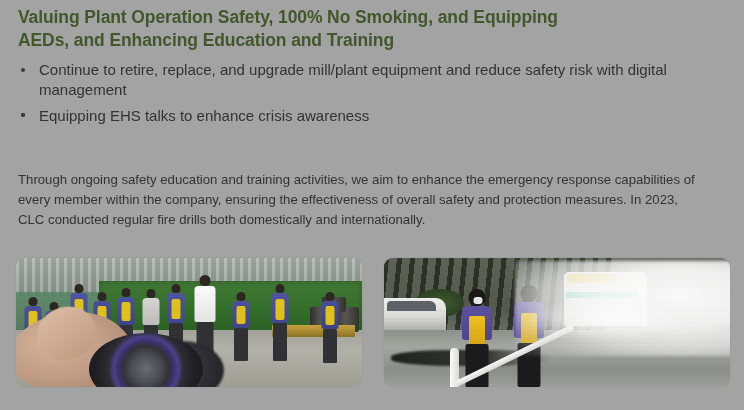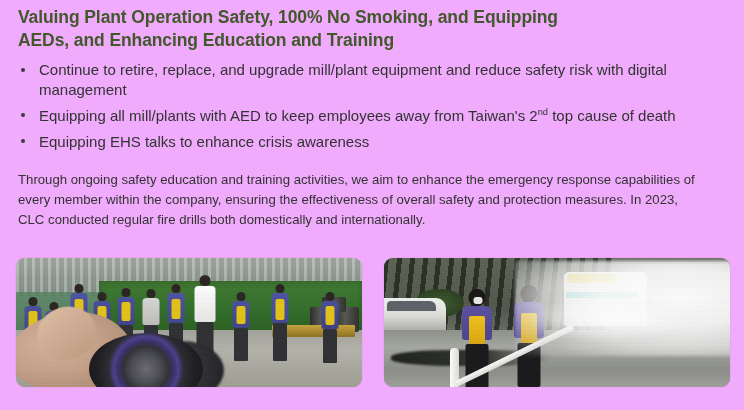--- a/index.html
+++ b/index.html
@@ -15,21 +15,21 @@
     background:#fbfbf7;
     font-family:"Liberation Sans", sans-serif;
     color:#333333;
     position:relative;
   }
 
   .page {
     width:744px;
     height:410px;
     position:relative;
-    background:#f0abfc;
+    background:#a3a3a3;
   }
 
   
   .title {
     position:absolute;
     left:18px;
     top:6px;
     width:700px;
     font-size:17.5px;
     font-weight:bold;
@@ -308,21 +308,20 @@
 
   <ul class="bullets">
 
     <li class="bullet-row">
       <span class="bullet-dot"></span>
       <span class="bullet-text">Continue to retire, replace, and upgrade mill/plant equipment and reduce safety risk with digital management</span>
     </li>
 
     <li class="bullet-row">
       <span class="bullet-dot"></span>
-      <span class="bullet-text"><span>Equipping all mill/plants with AED to keep employees away from Taiwan's 2</span><sup>nd</sup><span> top cause of death</span></span>
     </li>
 
     <li class="bullet-row">
       <span class="bullet-dot"></span>
       <span class="bullet-text">Equipping EHS talks to enhance crisis awareness</span>
     </li>
 
   </ul>
 
   <p class="paragraph">Through ongoing safety education and training activities, we aim to enhance the emergency response capabilities of every member within the company, ensuring the effectiveness of overall safety and protection measures. In 2023, CLC conducted regular fire drills both domestically and internationally.</p>

